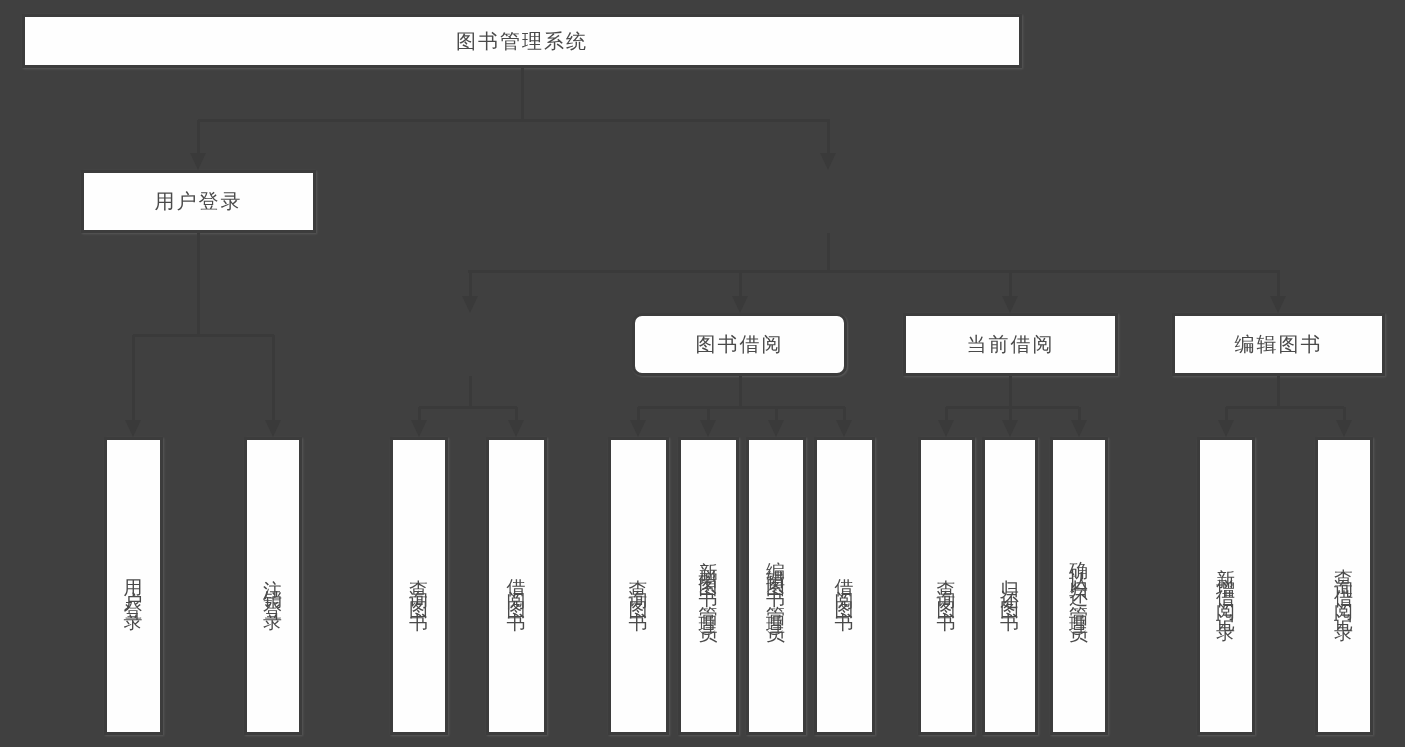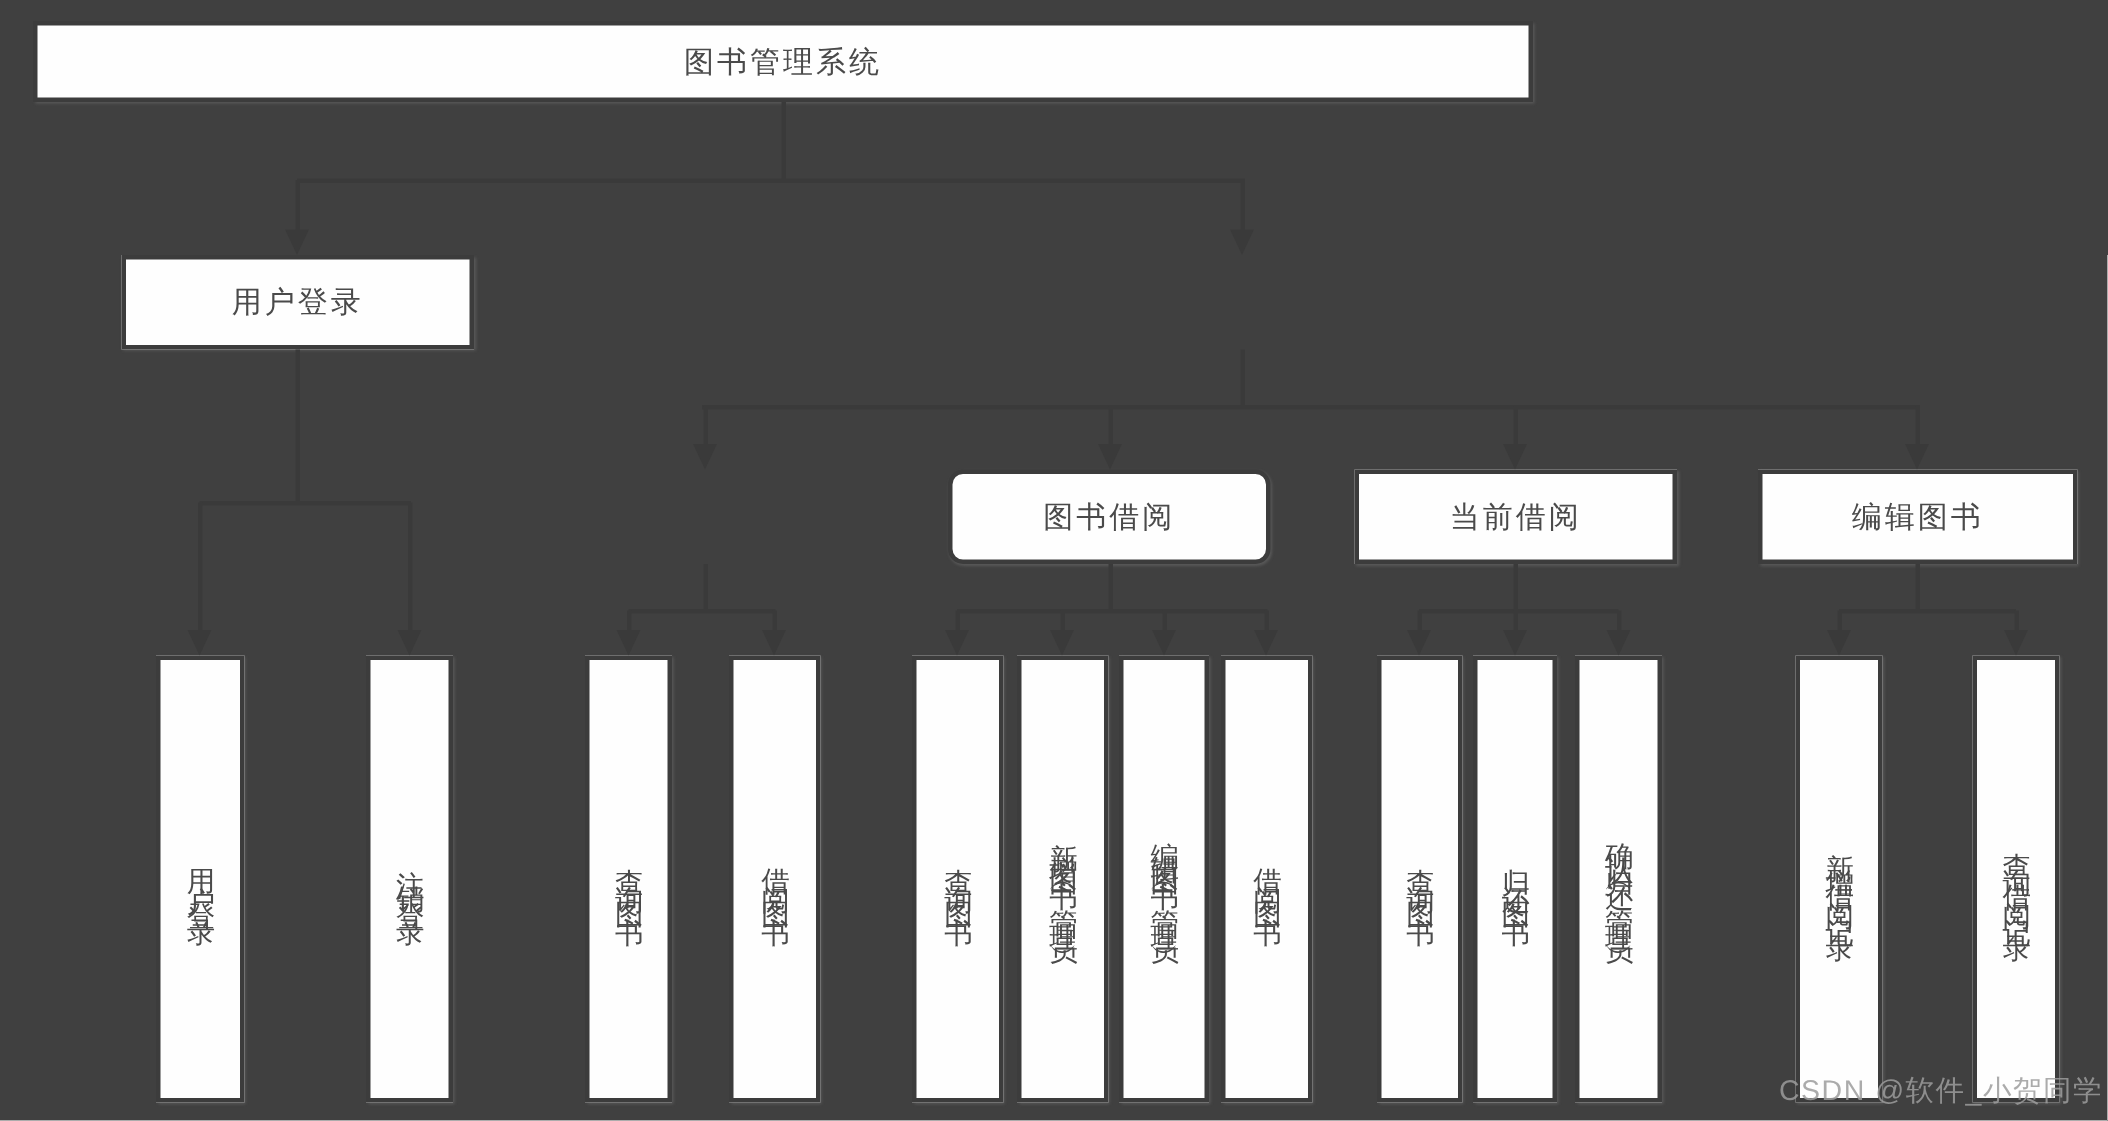--- a/index.html
+++ b/index.html
@@ -189,14 +189,13 @@
       <div class="cline" style="background: rgb(58, 58, 58); left: 1009px; top: 407px; width: 3px; height: 26px;"></div>
       <div class="ahead" style="border-top-color: rgb(58, 58, 58); left: 1002px; top: 420px;"></div>
       <div class="cline" style="background: rgb(58, 58, 58); left: 1078px; top: 407px; width: 3px; height: 26px;"></div>
       <div class="ahead" style="border-top-color: rgb(58, 58, 58); left: 1071px; top: 420px;"></div>
       <div class="cline" style="background: rgb(58, 58, 58); left: 1225px; top: 407px; width: 3px; height: 26px;"></div>
       <div class="ahead" style="border-top-color: rgb(58, 58, 58); left: 1218px; top: 420px;"></div>
       <div class="cline" style="background: rgb(58, 58, 58); left: 1343px; top: 407px; width: 3px; height: 26px;"></div>
       <div class="ahead" style="border-top-color: rgb(58, 58, 58); left: 1336px; top: 420px;"></div>
     </div>
 
-  <div class="watermark">CSDN @软件_小贺同学</div>
 </div>
 
 </body></html>

